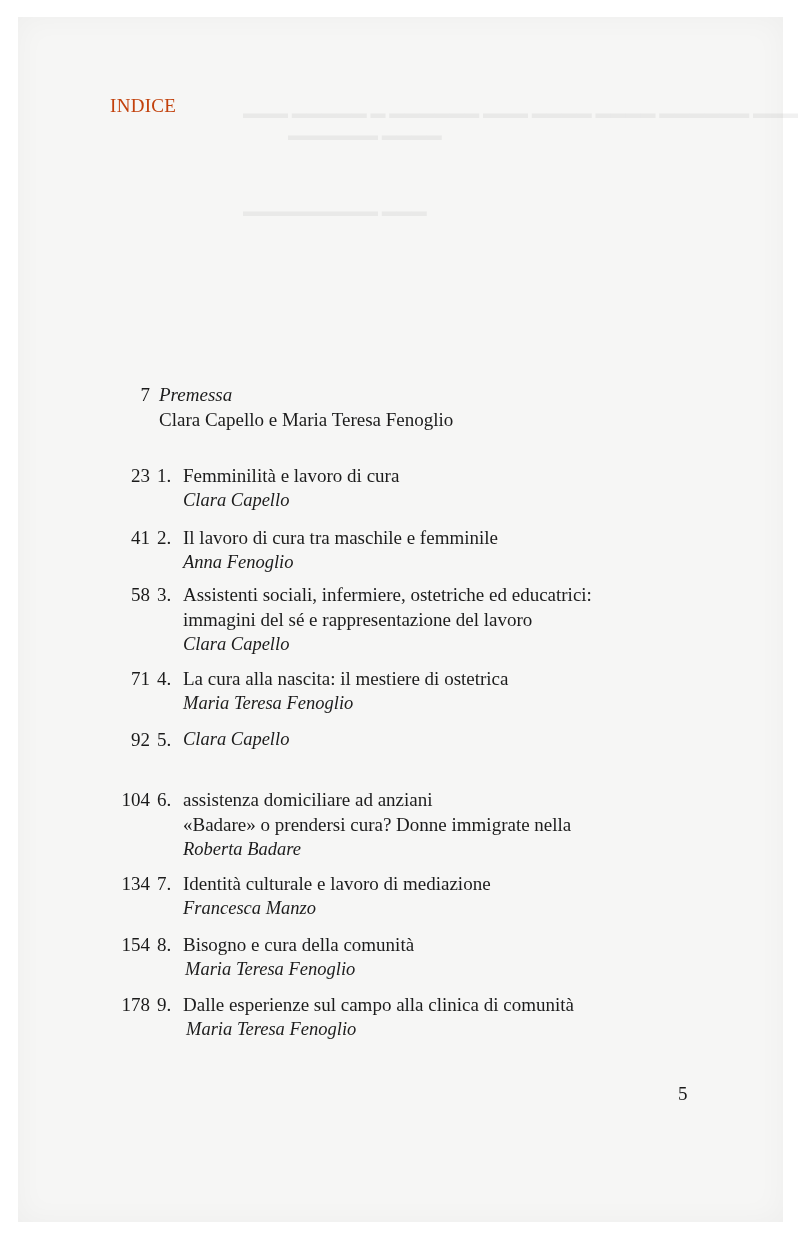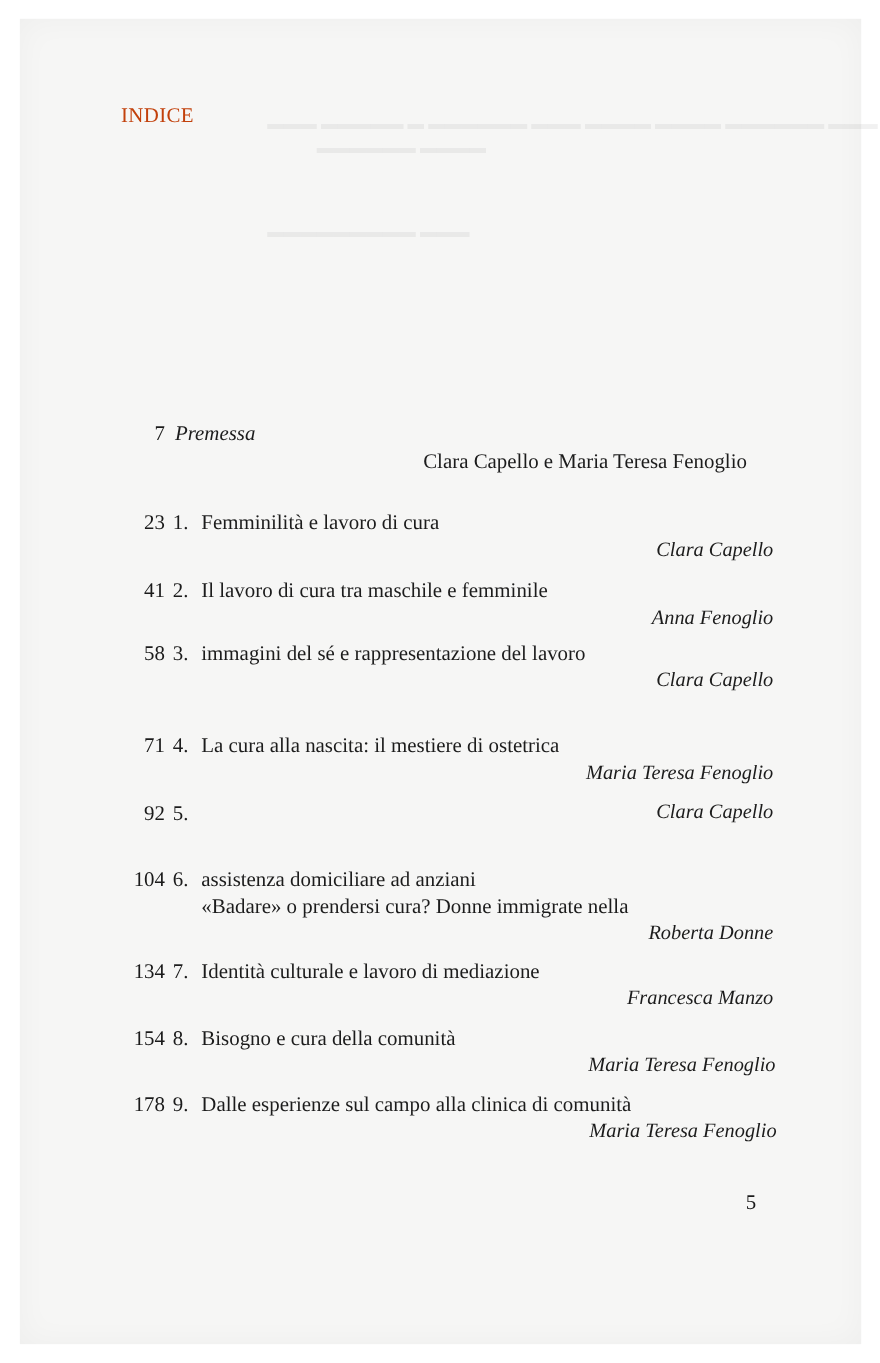--- a/index.html
+++ b/index.html
@@ -81,21 +81,20 @@
       display: block;
     }
     .title.italic {
       font-style: italic;
     }
     .author {
       font-style: italic;
       font-size: 18.5px;
       line-height: 24px;
       display: block;
-      text-align: right;
     }
     .author.roman {
       font-style: normal;
       font-size: 19px;
       line-height: 25px;
     }
     .folio {
       position: absolute;
       left: 678px;
       top: 1083px;
@@ -140,20 +139,21 @@
     <div class="body">
       <span class="title">Il lavoro di cura tra maschile e femminile</span>
       <span class="author">Anna Fenoglio</span>
     </div>
   </div>
 
   <div class="entry" style="top:582px;">
     <span class="pg">58</span>
     <span class="num">3.</span>
     <div class="body">
+      <span class="title">Assistenti sociali, infermiere, ostetriche ed educatrici:</span>
       <span class="title">immagini del sé e rappresentazione del lavoro</span>
       <span class="author">Clara Capello</span>
     </div>
   </div>
 
   <div class="entry" style="top:666px;">
     <span class="pg">71</span>
     <span class="num">4.</span>
     <div class="body">
       <span class="title">La cura alla nascita: il mestiere di ostetrica</span>
@@ -168,21 +168,21 @@
       <span class="author">Clara Capello</span>
     </div>
   </div>
 
   <div class="entry" style="top:787px;">
     <span class="pg">104</span>
     <span class="num">6.</span>
     <div class="body">
       <span class="title">assistenza domiciliare ad anziani</span>
       <span class="title">«Badare» o prendersi cura? Donne immigrate nella</span>
-      <span class="author">Roberta Donne</span>
+      <span class="author">Roberta Badare</span>
     </div>
   </div>
 
   <div class="entry" style="top:871px;">
     <span class="pg">134</span>
     <span class="num">7.</span>
     <div class="body">
       <span class="title">Identità culturale e lavoro di mediazione</span>
       <span class="author">Francesca Manzo</span>
     </div>

